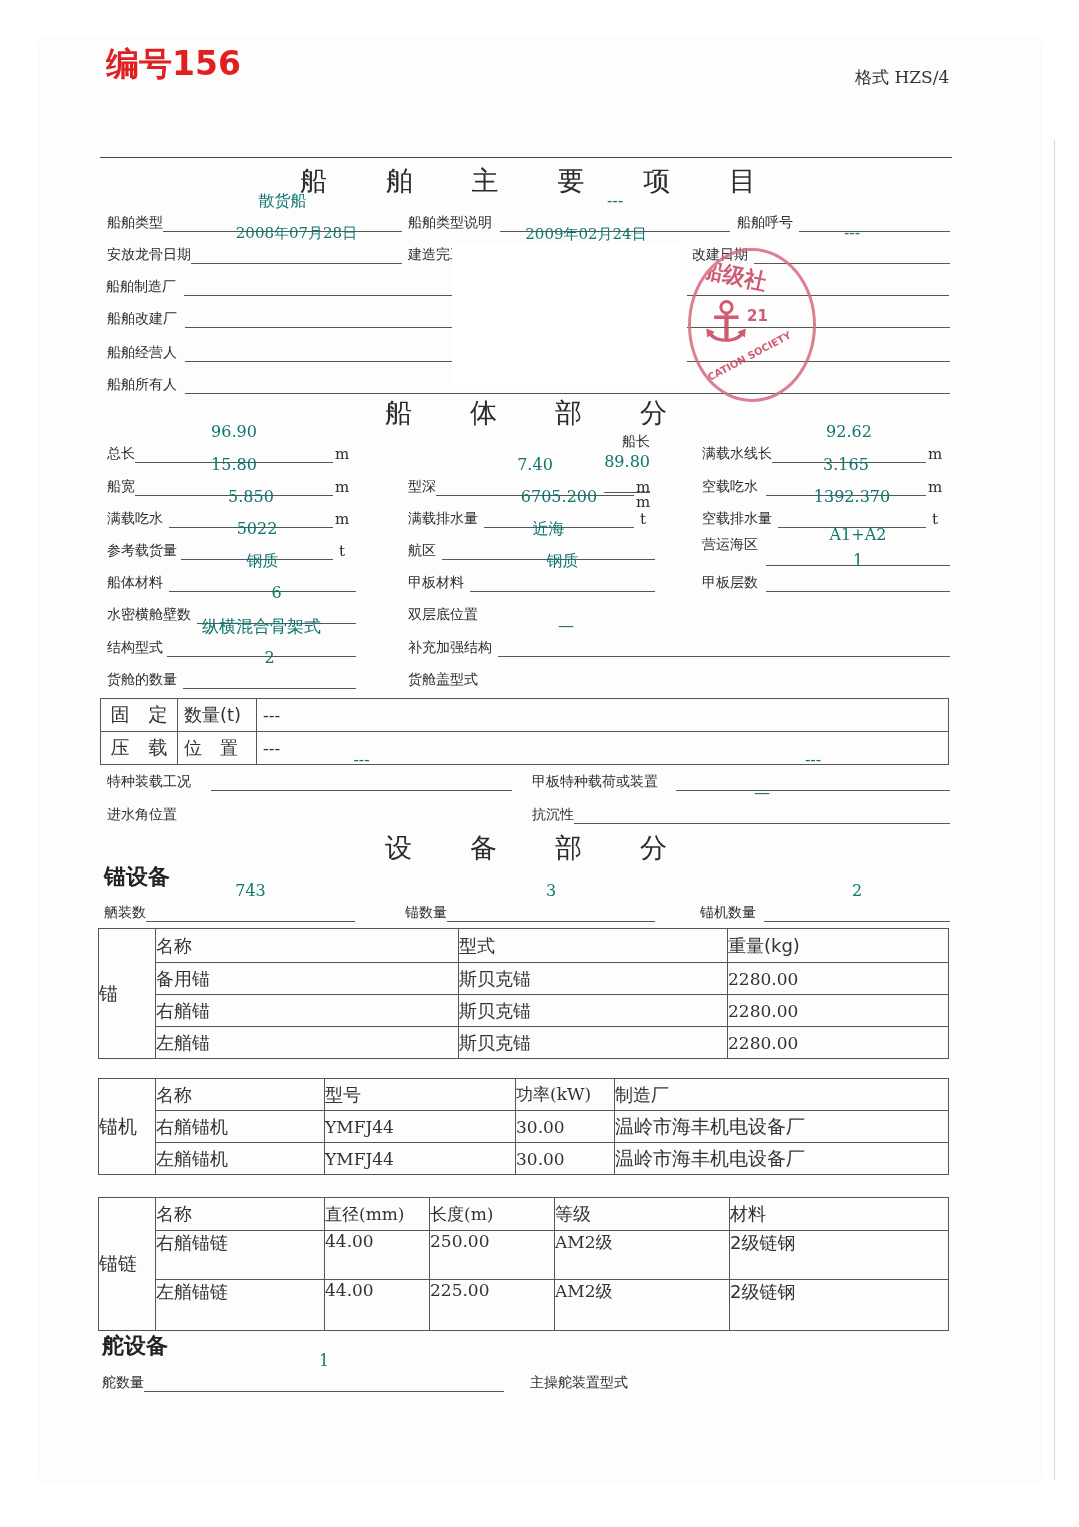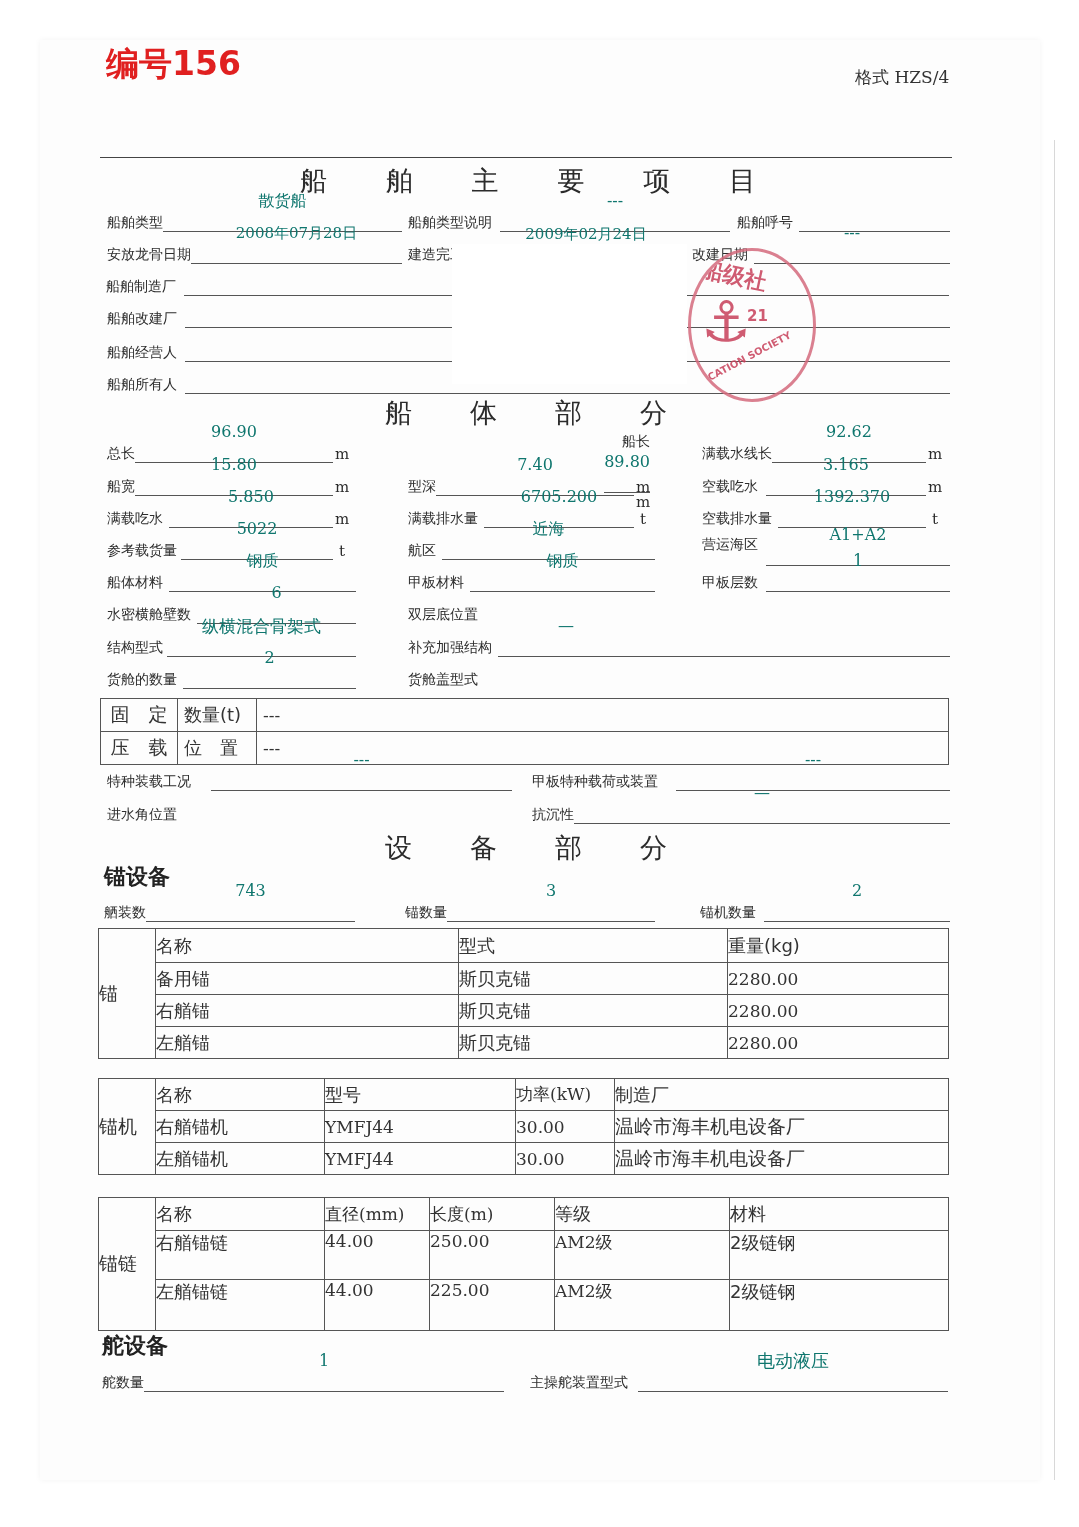--- a/index.html
+++ b/index.html
@@ -350,14 +350,13 @@
   </table>
 
 <div class="sub-heading" style="left:102px; top:1331px;">舵设备</div>
 
 <div class="field" style="left:102px; top:1362px; width:402px;">
   <span class="lbl">舵数量</span>
   <span class="line">1</span>
 </div>
 <div class="field" style="left:530px; top:1362px; width:418px;">
   <span class="lbl">主操舵装置型式</span>
-  <span class="line" style="margin-left:10px; font-family:'DejaVu Sans', sans-serif; font-size:18px;">电动液压</span>
 </div>
 
 </body></html>

